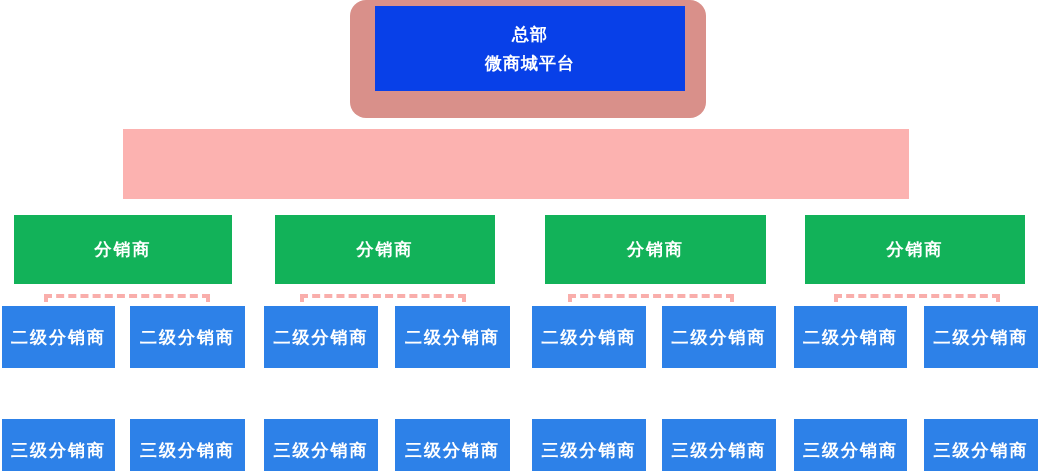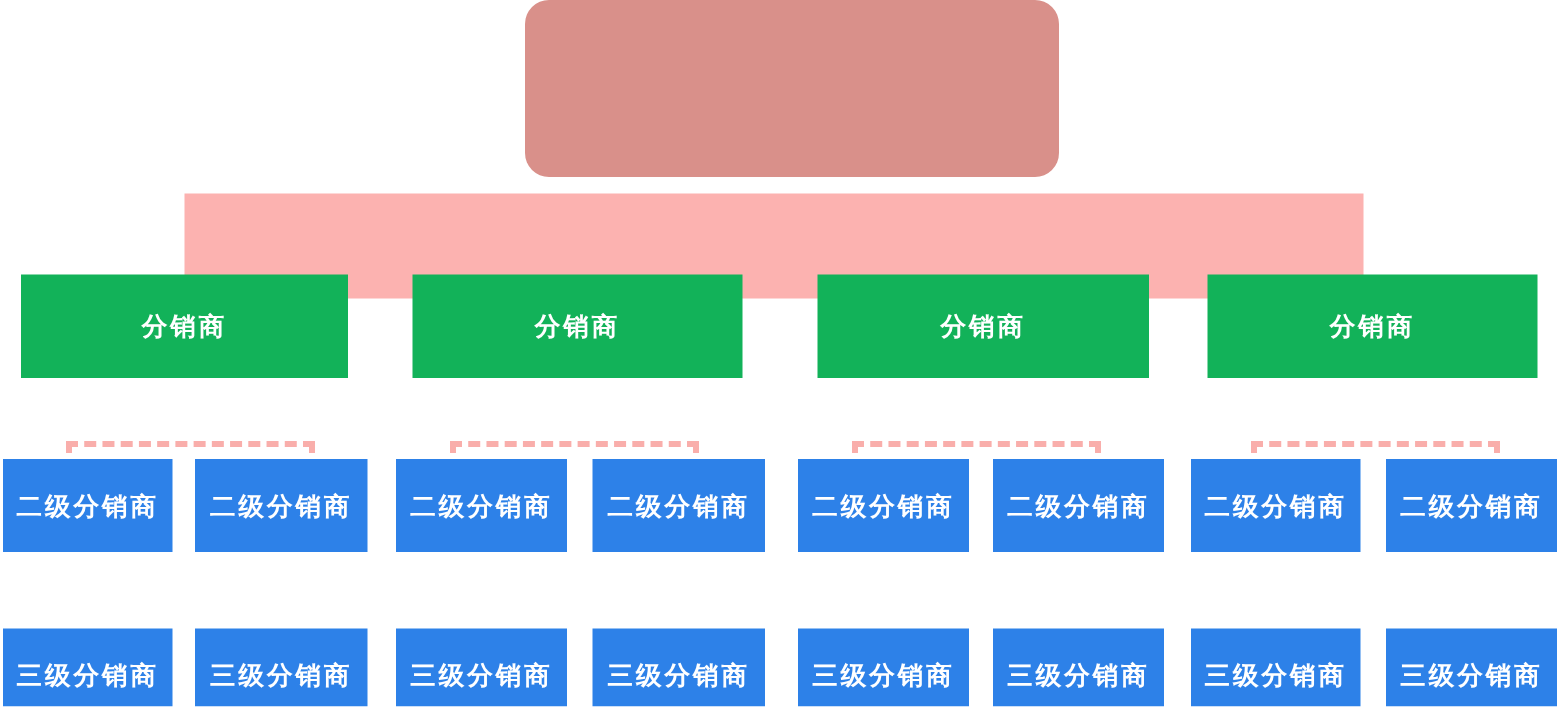--- a/index.html
+++ b/index.html
@@ -42,21 +42,21 @@
     line-height: 29px;
     letter-spacing: 1px;
   }
   .bar {
     position: absolute;
     left: 123px; top: 129px;
     width: 786px; height: 70px;
     background: var(--connector-bar, #fcb2b0);
   }
   .green {
-    top: 183px; height: 69px;
+    top: 215px; height: 69px;
     background: var(--distributor-box, #12b259);
   }
   .bracket {
     position: absolute;
     top: 294px; height: 20px;
     box-sizing: border-box;
     border: 4px dashed var(--dashed-connector, #f9aeab);
     border-bottom: none;
   }
   .blue {
@@ -65,20 +65,24 @@
   }
   .row2 { top: 306px; }
   .row3 { top: 395px; height: 63px; margin-top: 24px; }
 </style>
 </head>
 <body>
 
 <div class="stage">
 
   <div class="hq-frame"></div>
+  <div class="node hq">
+    <span>总部</span>
+    <span>微商城平台</span>
+  </div>
 
   <div class="bar"></div>
 
   <div class="node green" style="left:14px;width:218px;">分销商</div>
   <div class="node green" style="left:275px;width:220px;">分销商</div>
   <div class="node green" style="left:545px;width:221px;">分销商</div>
   <div class="node green" style="left:805px;width:220px;">分销商</div>
 
   <div class="bracket" style="left:44px;width:166px;"></div>
   <div class="bracket" style="left:300px;width:166px;"></div>

